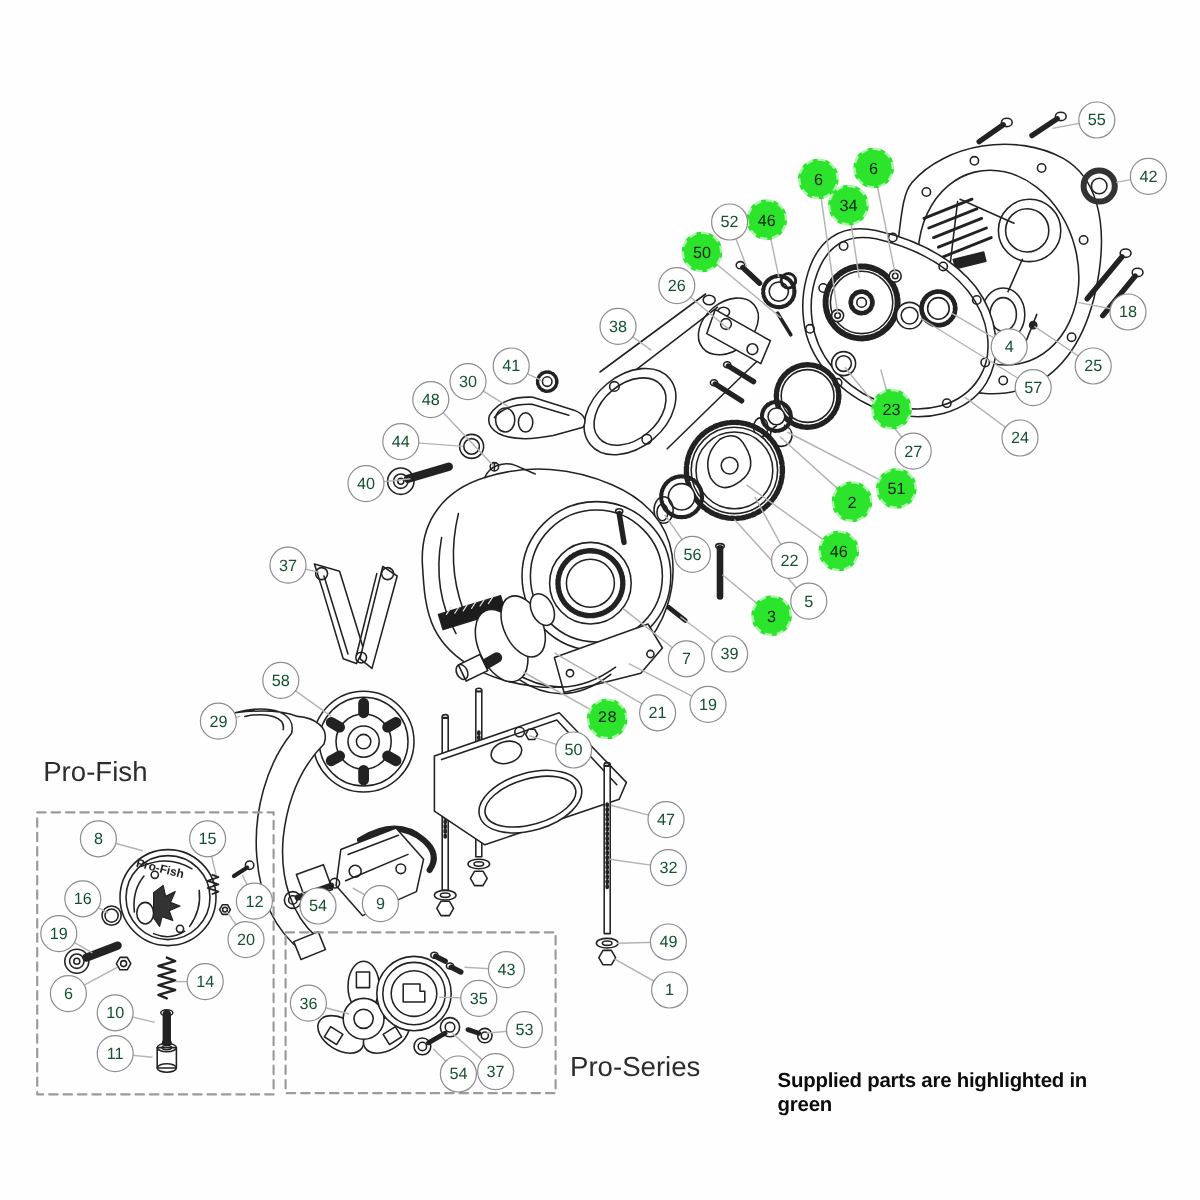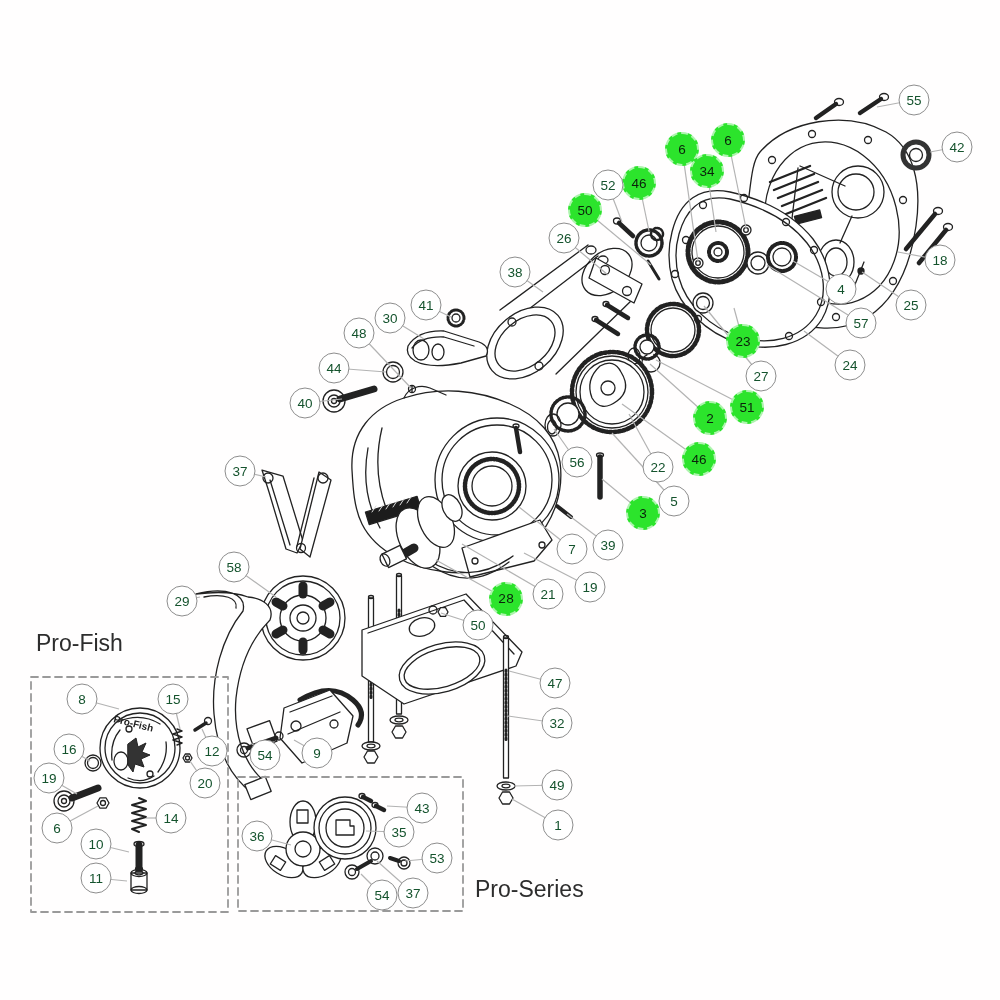--- a/index.html
+++ b/index.html
@@ -450,14 +450,15 @@
       <div class="callout" style="left: 257px; top: 836px;">36</div>
       <div class="callout" style="left: 422px; top: 808px;">43</div>
       <div class="callout" style="left: 399px; top: 832px;">35</div>
       <div class="callout" style="left: 437px; top: 858px;">53</div>
       <div class="callout" style="left: 413px; top: 893px;">37</div>
       <div class="callout" style="left: 382px; top: 895px;">54</div>
     </div>
 
 <div class="grouplabel" style="left:36px;top:630px;">Pro-Fish</div>
 <div class="grouplabel" style="left:475px;top:876px;">Pro-Series</div>
+<div id="note">Supplied parts are highlighted in green</div>
 
 </div>
 
 </body></html>

